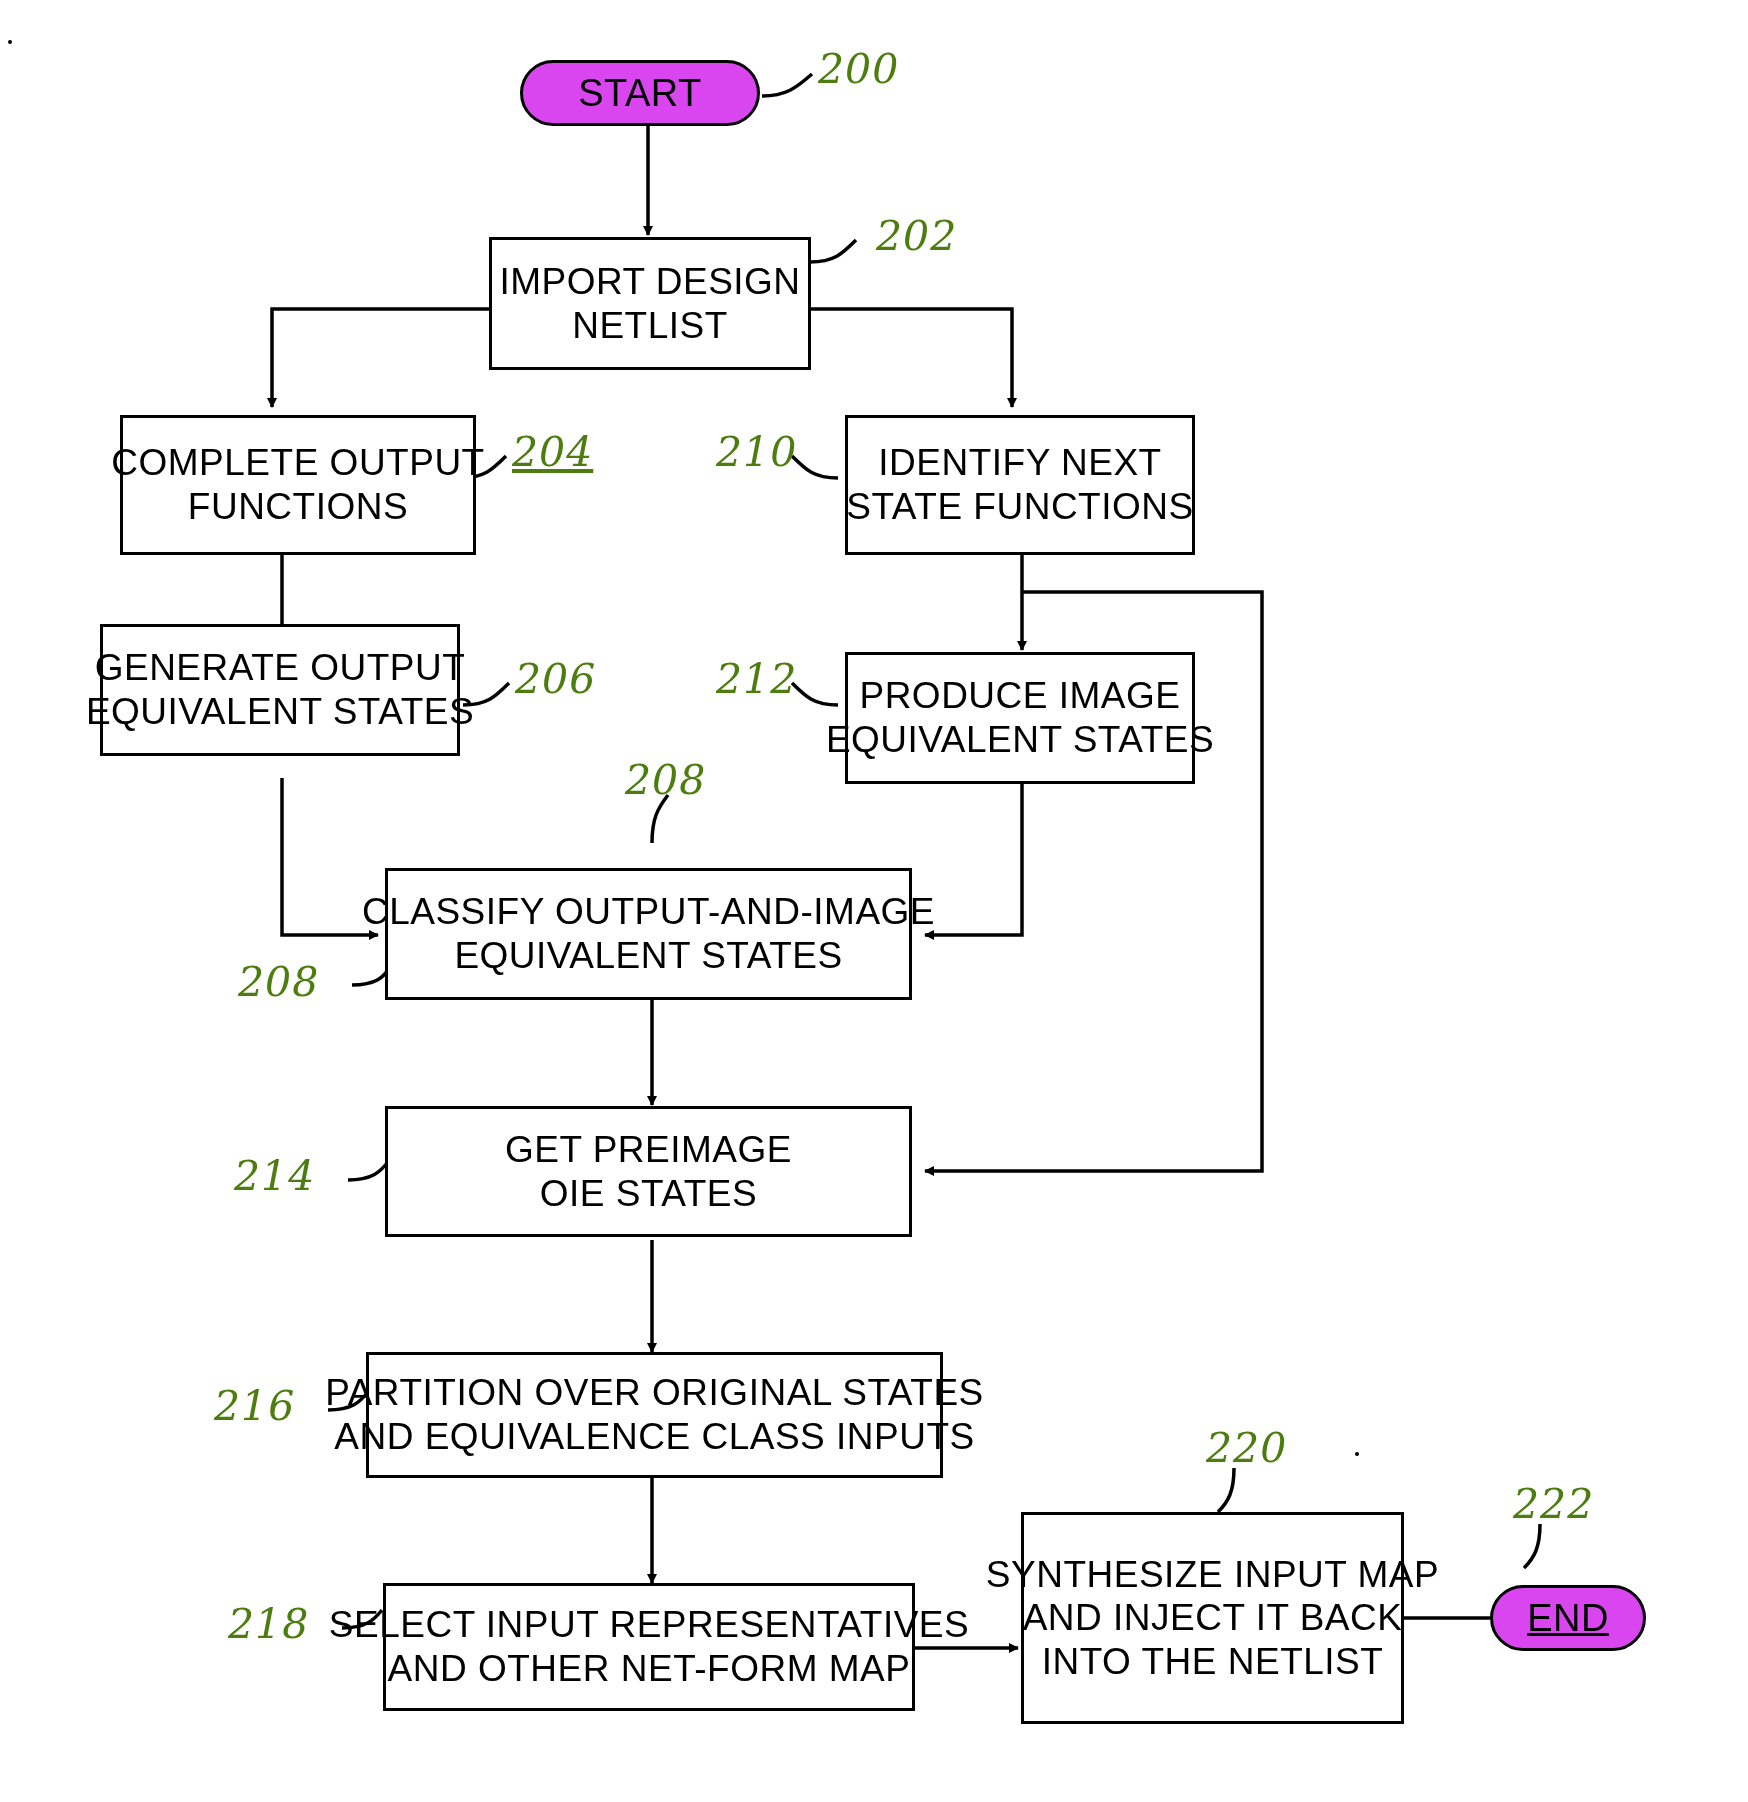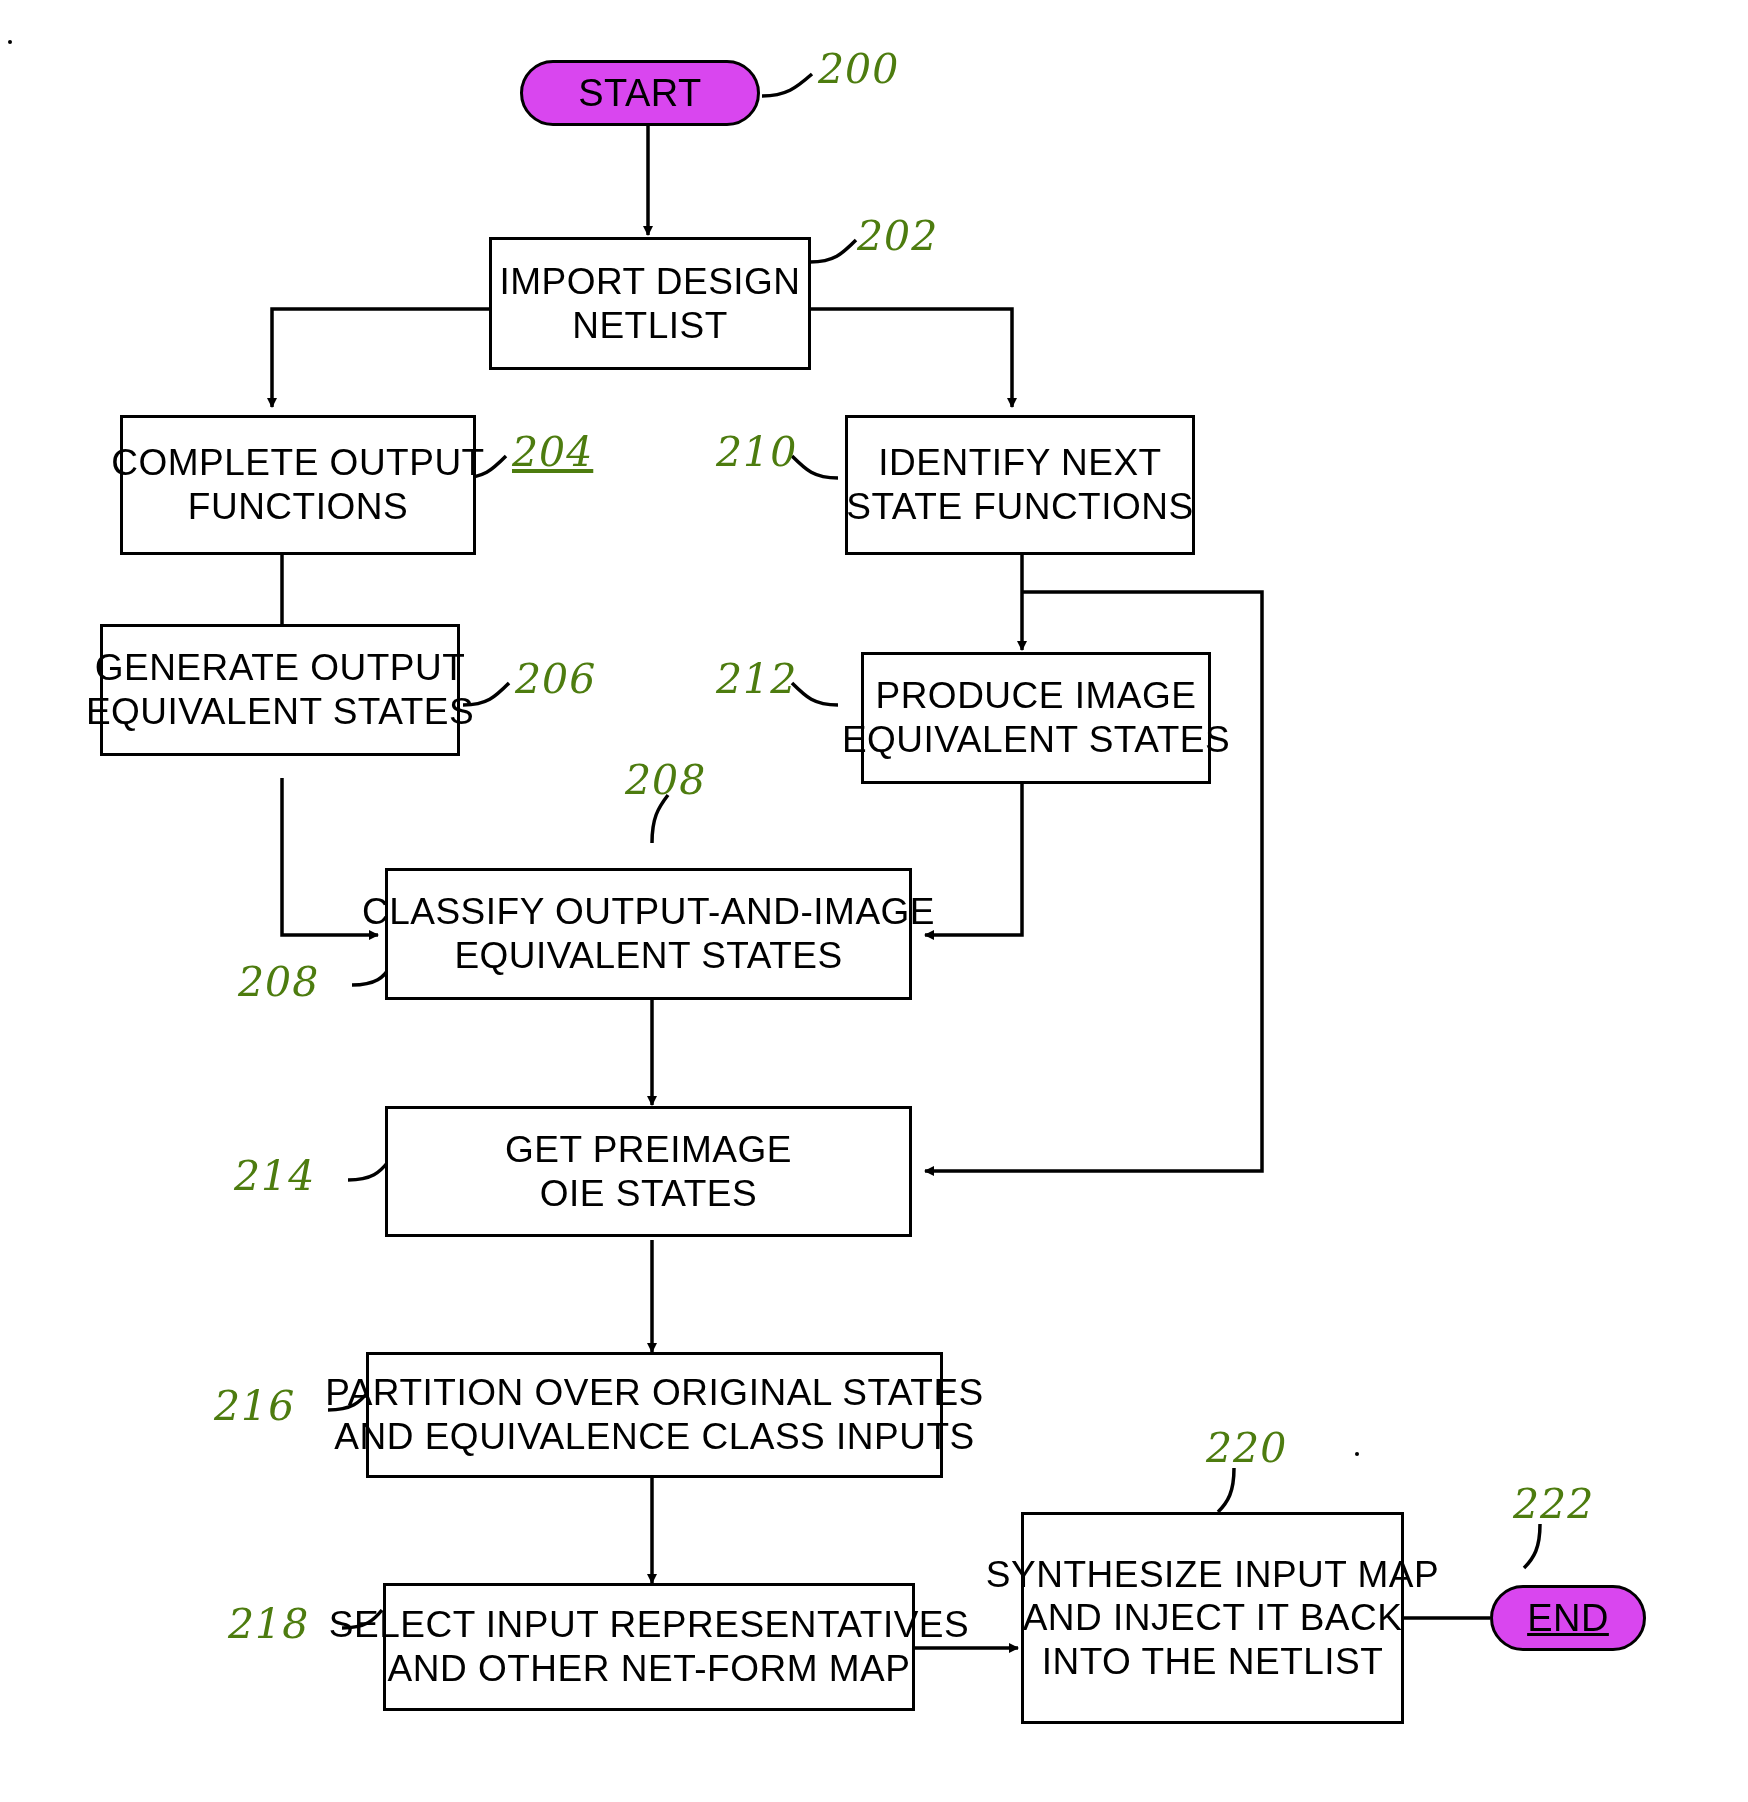--- a/index.html
+++ b/index.html
@@ -147,21 +147,21 @@
   <div class="node-box" style="left:845px; top:415px; width:350px; height:140px; font-size:37px;">
     <span class="node-line">IDENTIFY NEXT</span>
     <span class="node-line">STATE FUNCTIONS</span>
   </div>
 
   <div class="node-box" style="left:100px; top:624px; width:360px; height:132px; font-size:37px;">
     <span class="node-line">GENERATE OUTPUT</span>
     <span class="node-line">EQUIVALENT STATES</span>
   </div>
 
-  <div class="node-box" style="left:845px; top:652px; width:350px; height:132px; font-size:37px;margin-left:16px;">
+  <div class="node-box" style="left:845px; top:652px; width:350px; height:132px; font-size:37px;">
     <span class="node-line">PRODUCE IMAGE</span>
     <span class="node-line">EQUIVALENT STATES</span>
   </div>
 
   <div class="node-box" style="left:385px; top:868px; width:527px; height:132px; font-size:37px;">
     <span class="node-line">CLASSIFY OUTPUT-AND-IMAGE</span>
     <span class="node-line">EQUIVALENT STATES</span>
   </div>
 
   <div class="node-box" style="left:385px; top:1106px; width:527px; height:131px; font-size:37px;">
@@ -183,21 +183,21 @@
     <span class="node-line">SYNTHESIZE INPUT MAP</span>
     <span class="node-line">AND INJECT IT BACK</span>
     <span class="node-line">INTO THE NETLIST</span>
   </div>
 
   <div class="node-term" style="left:1490px; top:1585px; width:156px; height:66px; font-size:38px;text-decoration:underline;">
     <span class="node-line">END</span>
   </div>
 
   <div class="ref-label" style="left:818px; top:45px;">200</div>
-  <div class="ref-label" style="left:857px; top:212px;">202</div>
+  <div class="ref-label" style="left:876px; top:212px;">202</div>
   <div class="ref-label" style="left:512px; top:428px;text-decoration:underline;">204</div>
   <div class="ref-label" style="left:716px; top:428px;">210</div>
   <div class="ref-label" style="left:515px; top:655px;">206</div>
   <div class="ref-label" style="left:716px; top:655px;">212</div>
   <div class="ref-label" style="left:625px; top:756px;">208</div>
   <div class="ref-label" style="left:238px; top:958px;">208</div>
   <div class="ref-label" style="left:234px; top:1152px;">214</div>
   <div class="ref-label" style="left:214px; top:1382px;">216</div>
   <div class="ref-label" style="left:228px; top:1600px;">218</div>
   <div class="ref-label" style="left:1206px; top:1424px;">220</div>

